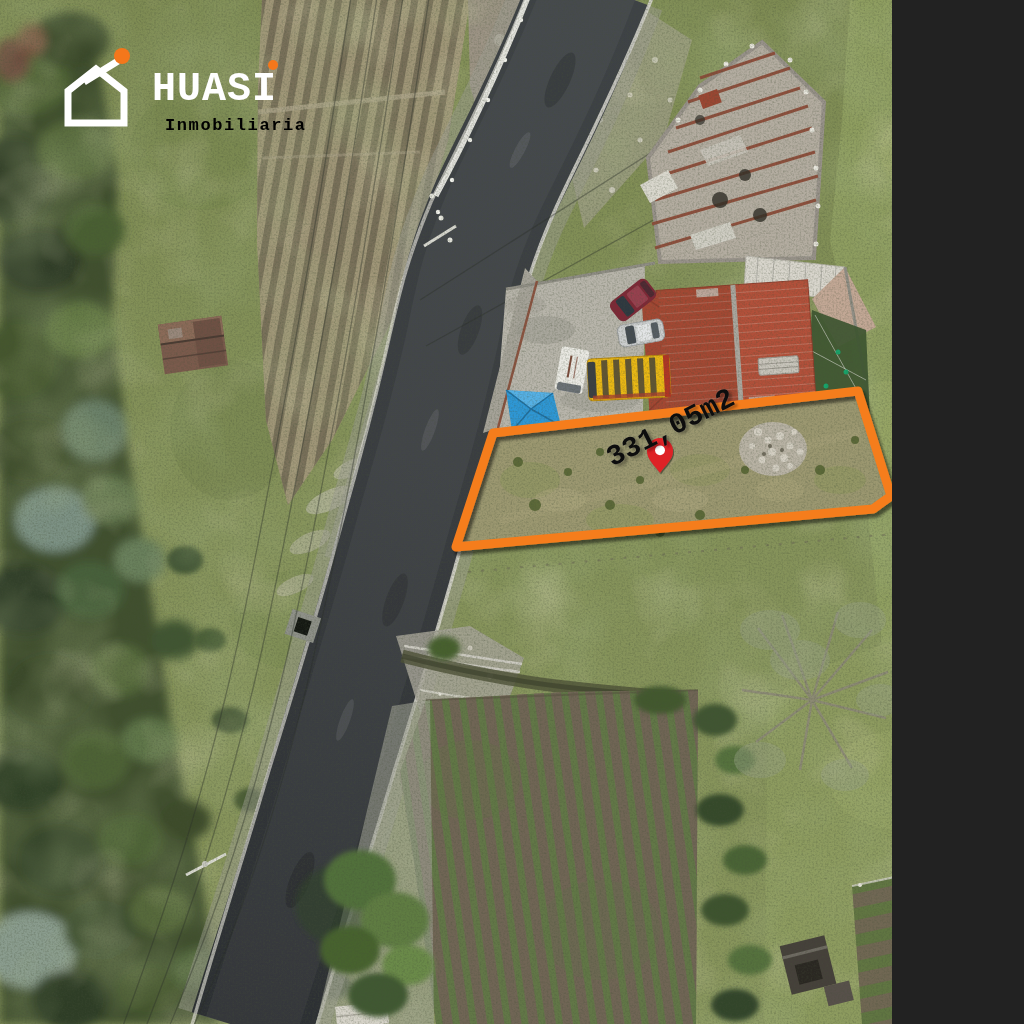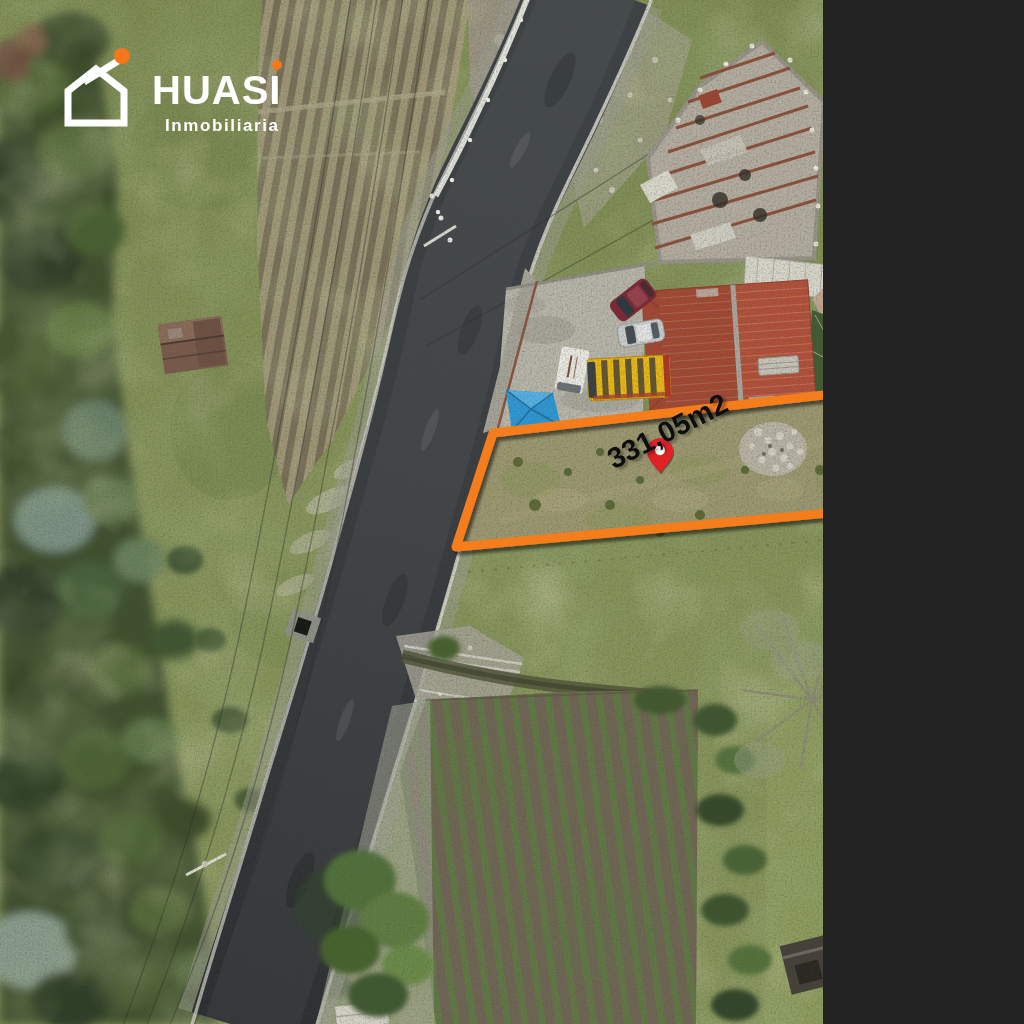--- a/index.html
+++ b/index.html
@@ -1,29 +1,29 @@
 <!DOCTYPE html>
 <html><head>
 <meta charset="utf-8">
 <style>
   html,body{margin:0;padding:0;background:#222;}
   .stage{
-    position:relative;width:823px;height:1024px;overflow:hidden;
-    background:#7d8a52;font-family:Liberation Sans, sans-serif;
+    position:relative;width:892px;height:1024px;overflow:hidden;
+    background:#7d8a52;font-family:Liberation Mono, monospace;
   }
   .scene{position:absolute;left:0;top:0;width:1024px;height:1024px;display:block;}
   
   .logo{position:absolute;left:56px;top:46px;display:flex;align-items:flex-start;gap:14px;}
   .logo-house{width:82px;height:84px;flex:0 0 auto;}
   .logo-text{padding-top:24px;}
   .brand-name{position:relative;display:inline-block;font-size:40px;font-weight:700;
     color:#ffffff;letter-spacing:1px;line-height:1;}
   .i-dot{position:absolute;top:-10px;right:-1px;width:10px;height:10px;border-radius:50%;
     background:#F4771B;}
-  .brand-tagline{display:block;color:#ffffff;font-size:17px;font-weight:600;
+  .brand-tagline{display:block;color:#000000;font-size:17px;font-weight:600;
     letter-spacing:1.6px;margin:7px 0 0 13px;line-height:1;}
   
   .area-label{
     position:absolute;left:616px;top:444px;font-size:29px;font-weight:800;
     color:#0d0d0d;line-height:30px;letter-spacing:0px;white-space:nowrap;
     transform:rotate(-27deg);transform-origin:left bottom;
     text-shadow:2px 3px 3px rgba(0,0,0,0.35), 0 0 1px rgba(255,255,255,0.25);
   }
 </style>
 </head>

